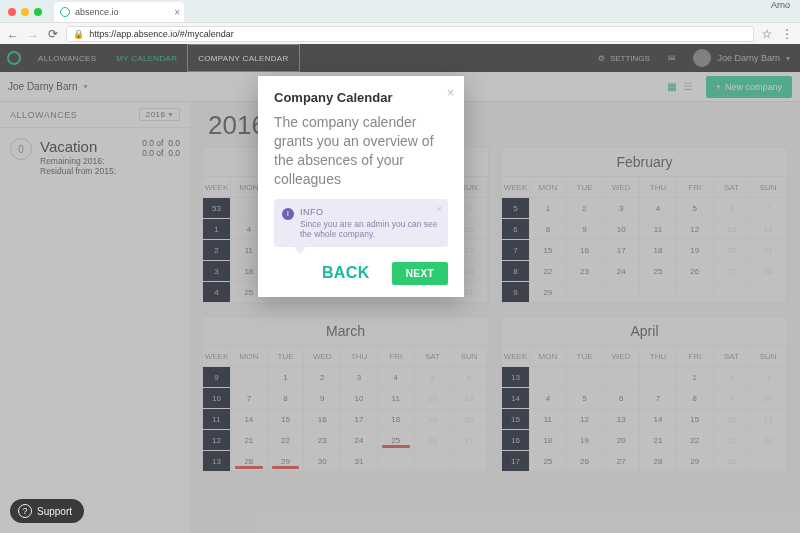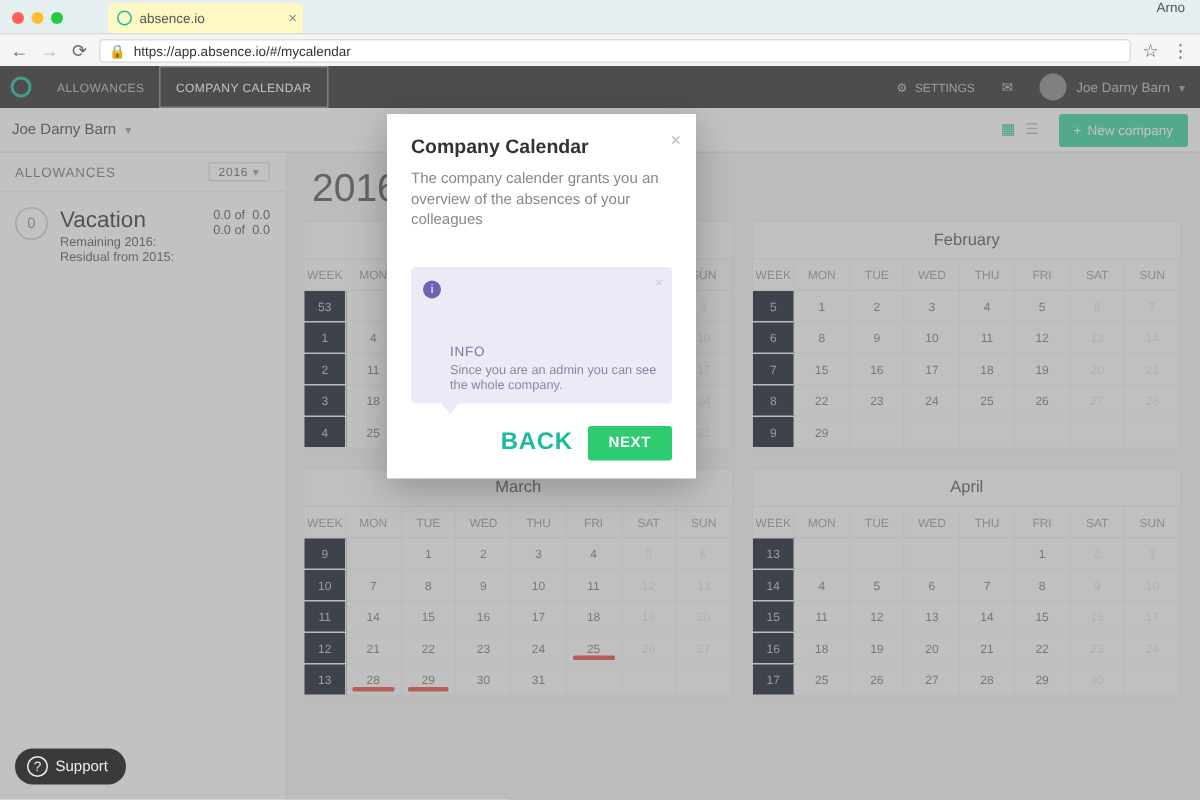--- a/index.html
+++ b/index.html
@@ -4,21 +4,21 @@
 <style>
   * { box-sizing: border-box; margin: 0; padding: 0; font-family: -apple-system, BlinkMacSystemFont, "Segoe UI", Arial, sans-serif; }
   body { width: 800px; height: 533px; overflow: hidden; background: #f5f5f5; font-size: 10px; color: #333; position: relative; }
 
   
   .browser-chrome { background: #e5efef; height: 44px; }
   .tab-bar { display:flex; align-items:center; height:22px; padding:2px 4px 0; gap:4px; }
   .mac-dots { display:flex; gap:5px; margin:0 8px 0 4px; }
   .dot { width:8px; height:8px; border-radius:50%; }
   .dot.red{background:#ff5f56;} .dot.yellow{background:#ffbd2e;} .dot.green{background:#27c93f;}
-  .tab { background:#fef9c3; border-radius:4px 4px 0 0; height:20px; display:flex; align-items:center; padding:0 20px 0 6px; gap:5px; font-size:9px; color:#555; position:relative; width:130px;margin-left:18px; }
+  .tab { background:#ffffff; border-radius:4px 4px 0 0; height:20px; display:flex; align-items:center; padding:0 20px 0 6px; gap:5px; font-size:9px; color:#555; position:relative; width:130px; }
   .tab .favicon{ width:10px; height:10px; border:1.5px solid #1abc9c; border-radius:50%; }
   .tab .close{ position:absolute; right:4px; color:#888; font-size:10px; }
   .profile-name { position:absolute; right:10px; top:0; font-size:9px; color:#555; }
   .addr-bar { background:#f5f5f5; height:22px; display:flex; align-items:center; padding:0 6px; gap:6px; border-top:1px solid #ddd; }
   .nav-btn { color:#666; font-size:12px; width:14px; text-align:center; }
   .nav-btn.disabled{color:#bbb;}
   .addr-field { flex:1; background:#fff; border:1px solid #ddd; border-radius:3px; height:16px; display:flex; align-items:center; padding:0 6px; gap:5px; font-size:9px; color:#333; }
   .lock-icon{ color:#4caf50; font-size:9px; }
   .addr-right{ display:flex; gap:6px; }
 
@@ -52,45 +52,45 @@
   .allow-badge{ width:22px; height:22px; border:1.5px solid #ccc; border-radius:50%; display:flex; align-items:center; justify-content:center; color:#888; font-size:10px; }
   .allow-lines{ flex:1; font-size:8.5px; color:#555; }
   .allow-lines .title{ font-size:15px; color:#333; margin-bottom:1px; }
   .allow-nums{ font-size:8.5px; color:#555; text-align:right; }
 
   
   .cal-area{ position:absolute; left:190px; right:0; top:102px; bottom:0; padding:8px 12px; overflow:hidden; }
   .big-year{ font-size:26px; color:#555; font-weight:300; margin:0 0 6px 6px; }
   .cal-grid{ display:grid; grid-template-columns:1fr 1fr; gap:12px; }
   .month{ background:#fcfcfc; border:1px solid #eee; }
-  .month-name{ text-align:center; font-size:11px; color:#555; padding:6px 0; }
+  .month-name{ text-align:center; font-size:14px; color:#555; padding:6px 0; }
   .dow-row, .wk-row{ display:grid; grid-template-columns:28px repeat(7,1fr); font-size:8px; color:#999; }
   .dow-row{ border-top:1px solid #eee; border-bottom:1px solid #eee; }
   .dow-row div, .wk-row div{ height:20px; display:flex; align-items:center; justify-content:center; border-right:1px solid #f2f2f2; }
   .wk-row{ border-bottom:1px solid #f2f2f2; }
   .wk-row .wk{ color:#bbb; background:#0f172a; }
   .wk-row .d{ color:#777; }
   .wk-row .d.off{ color:#ddd; }
   .redbar{ position:relative; }
   .redbar::after{ content:""; position:absolute; bottom:2px; left:4px; right:4px; height:3px; background:#e74c3c; border-radius:1px; }
 
   
   .overlay{ position:absolute; inset:44px 0 0 0; background:rgba(120,120,120,.45); }
   .modal{ position:absolute; left:258px; top:76px; width:206px; background:#fff; box-shadow:0 6px 24px rgba(0,0,0,.25); padding:14px 16px 12px; z-index:10; }
   .modal h2{ font-size:13px; color:#333; font-weight:600; margin-bottom:8px; }
   .modal .close{ position:absolute; right:10px; top:10px; color:#bbb; font-size:12px; }
-  .modal p{ font-size:10px; color:#888; line-height:1.35; margin-bottom:24px; }
+  .modal p{ font-size:14px; color:#888; line-height:1.35; margin-bottom:10px; }
   .info-box{ background:#eceaf6; border-radius:3px; padding:8px 10px 8px 8px; display:flex; gap:6px; font-size:8.5px; color:#8a85a8; position:relative; }
   .info-box .icn{ width:12px; height:12px; border-radius:50%; background:#6c63b5; color:#fff; font-size:8px; display:flex; align-items:center; justify-content:center; flex-shrink:0; margin-top:1px; }
-  .info-box .ttl{ font-size:9px; letter-spacing:.5px; color:#7a75a5; margin-bottom:2px;margin-top:43px; }
+  .info-box .ttl{ font-size:9px; letter-spacing:.5px; color:#7a75a5; margin-bottom:2px; }
   .info-box .xx{ position:absolute; right:6px; top:5px; color:#c8c5dd; font-size:9px; }
   .info-tail{ width:0; height:0; border-left:6px solid transparent; border-right:6px solid transparent; border-top:7px solid #eceaf6; margin:0 0 8px 20px; }
   .modal-btns{ display:flex; justify-content:flex-end; gap:10px; align-items:center; }
   .btn-back{ color:#1abc9c; font-size:16px; font-weight:600; letter-spacing:.4px; }
-  .btn-next{ background:#2ecc71; color:#fff; font-size:10px; font-weight:600; letter-spacing:.4px; padding:6px 14px; border-radius:2px; }
+  .btn-next{ background:#2ecc71; color:#fff; font-size:10px; font-weight:600; letter-spacing:.4px; padding:6px 14px; border-radius:2px;margin-left:12px; }
 
   
   .support{ position:absolute; left:10px; bottom:10px; background:#3a3a3a; color:#eee; border-radius:14px; padding:5px 12px 5px 8px; display:flex; align-items:center; gap:5px; font-size:10px; z-index:20; }
   .support .q{ width:14px; height:14px; border:1.5px solid #eee; border-radius:50%; display:flex; align-items:center; justify-content:center; font-size:9px; }
 
   .chev{ font-size:8px; color:#999; }
 </style>
 </head>
 <body>
 
@@ -121,20 +121,21 @@
       <span class="nav-btn">⋮</span>
     </div>
   </div>
 </div>
 
 <div class="app-header">
   <div class="app-logo">
       <div class="ring"></div>
     </div>
   <div class="nav-item">ALLOWANCES</div>
+  <div class="nav-item active-teal">MY CALENDAR</div>
   <div class="nav-item active-box">COMPANY CALENDAR</div>
   <div class="spacer"></div>
   <div class="hdr-settings">
     <span>⚙</span>
     <span>SETTINGS</span>
   </div>
   <div class="hdr-mail">✉</div>
   <div class="hdr-user">
     <div class="avatar"></div>
     <span>Joe Darny Barn</span>

